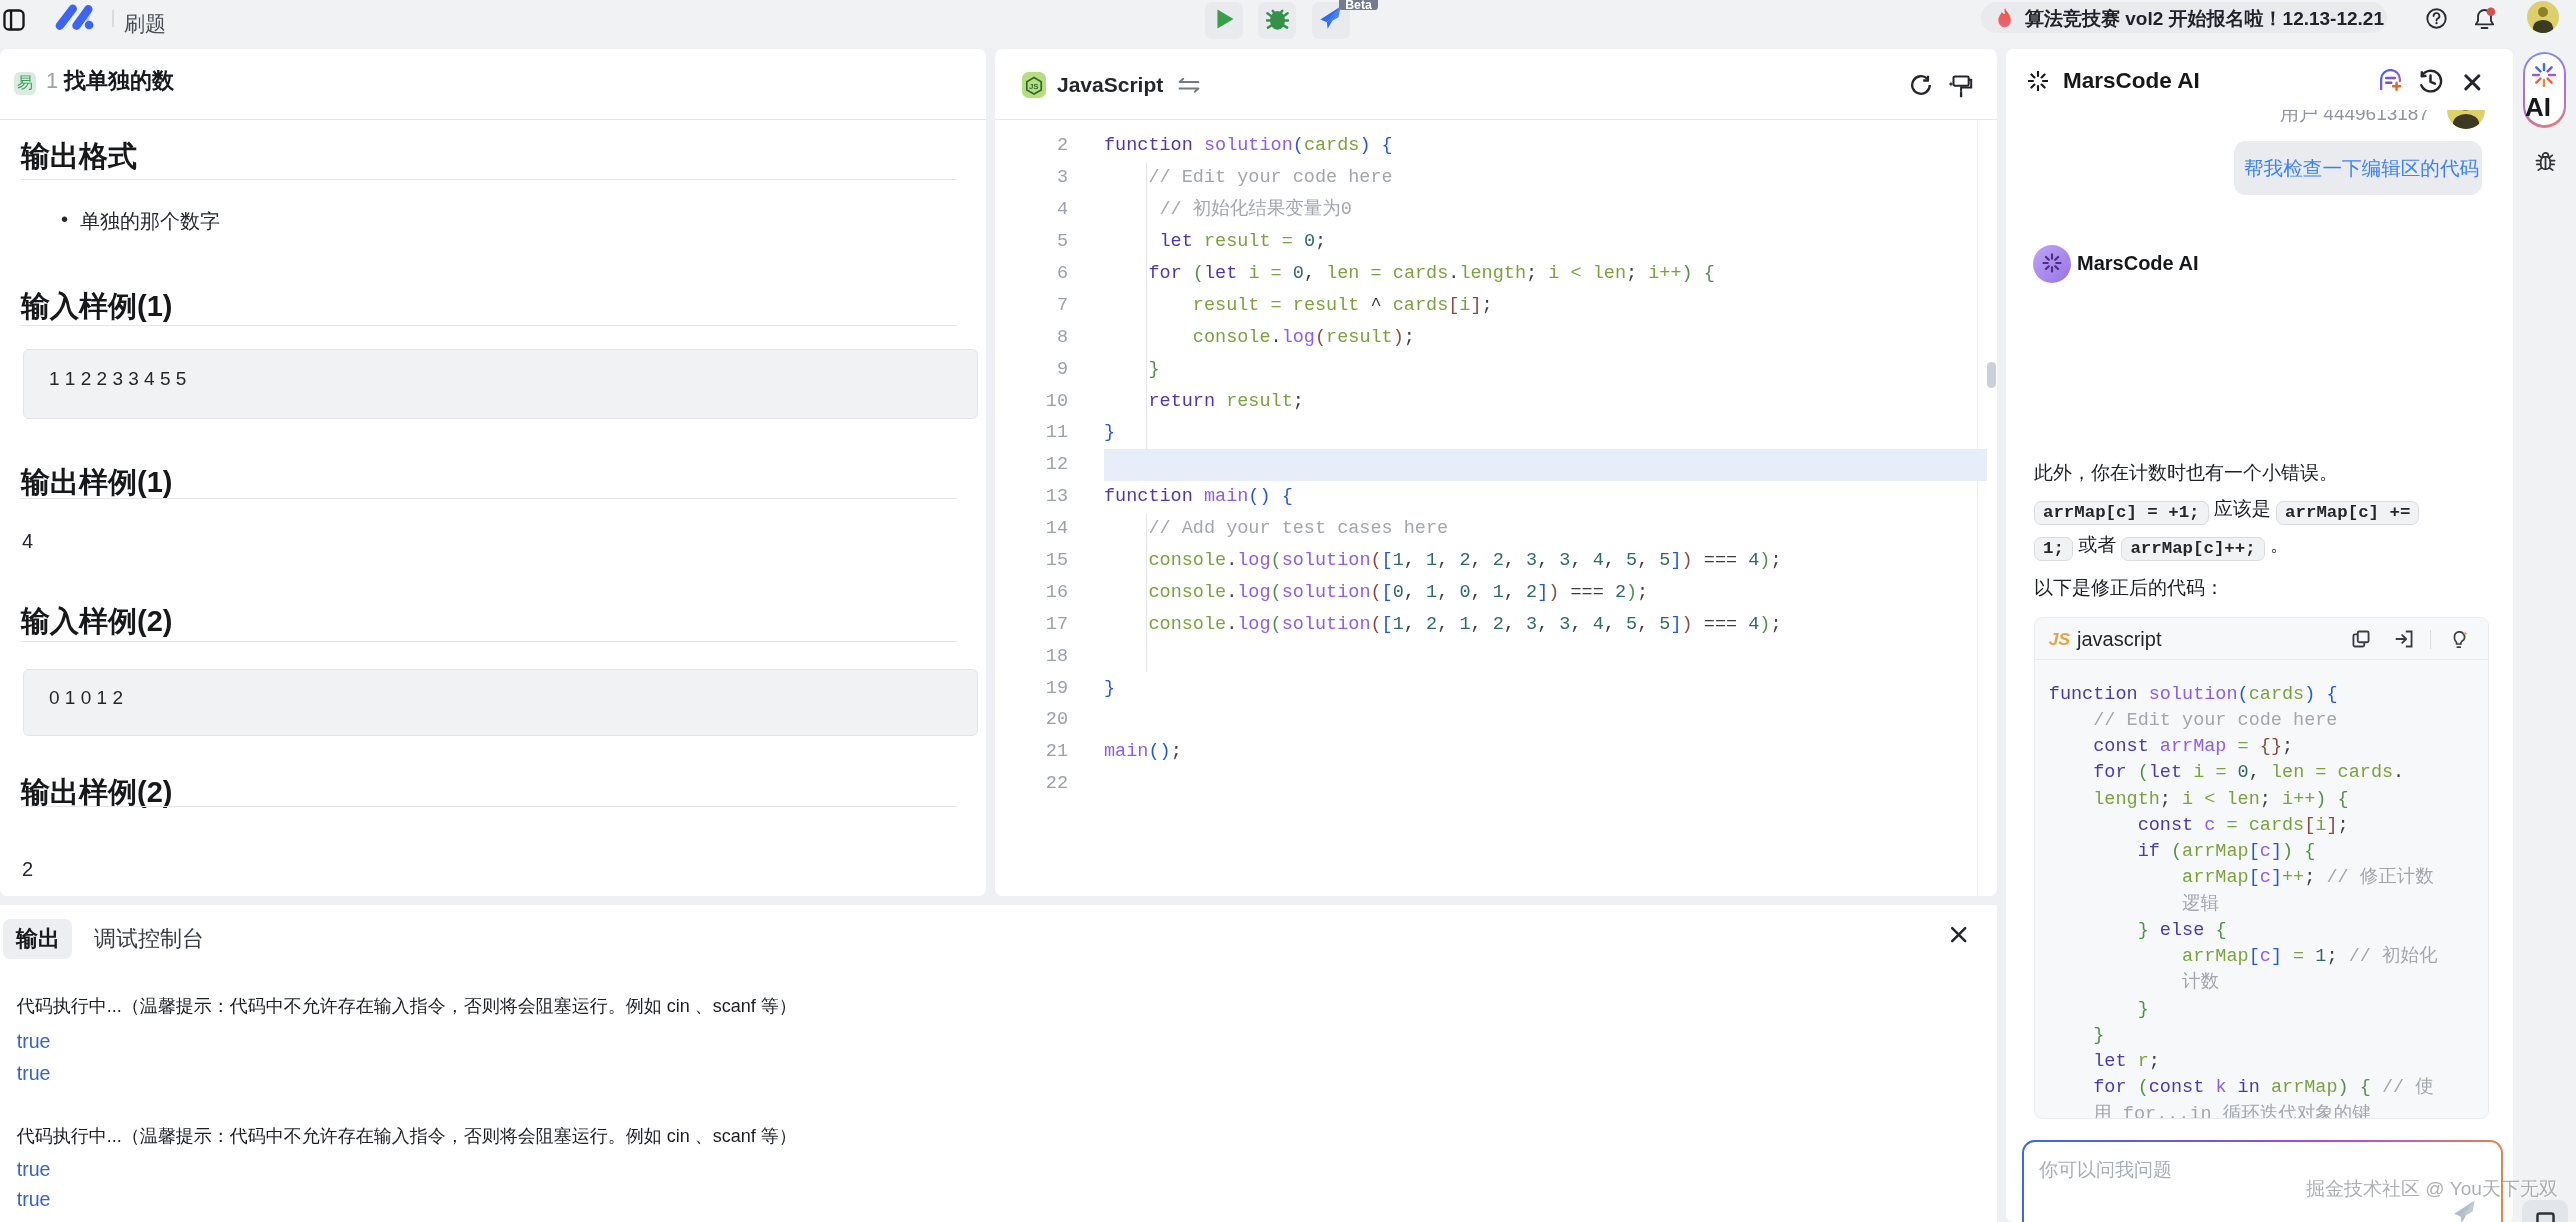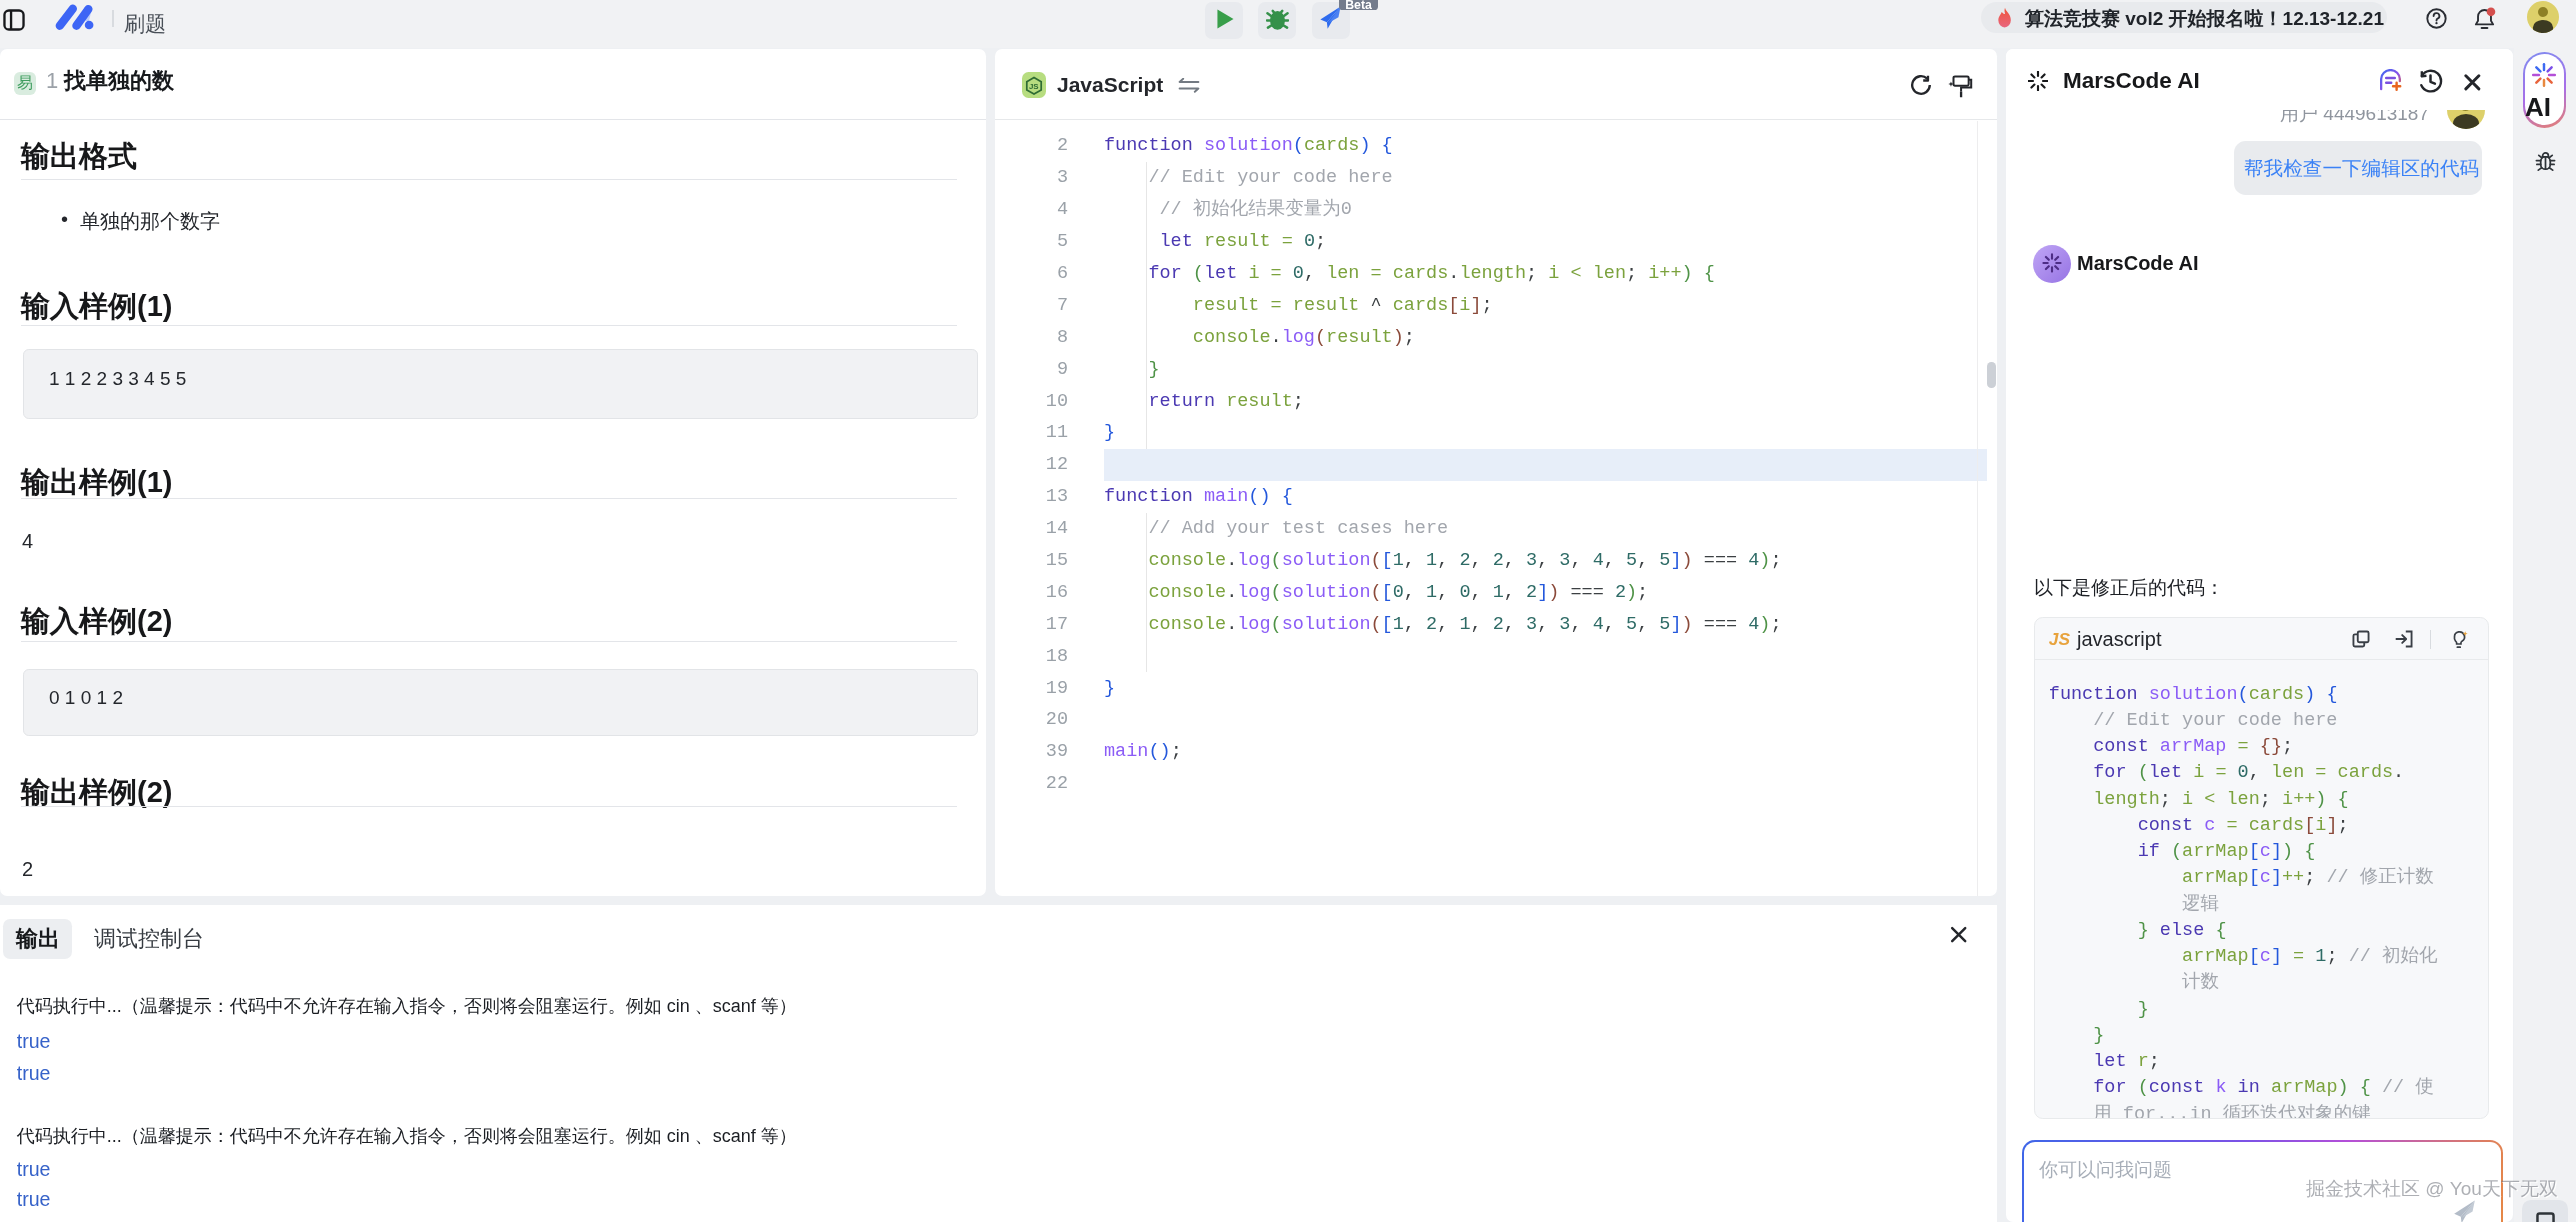--- a/index.html
+++ b/index.html
@@ -196,21 +196,21 @@
     <div class="lnum" style="left:30px;top:424px;">15</div>
     <div class="codeline" style="left:109px;top:424px;">    <span class="v">console</span><span class="p">.</span><span class="f">log</span><span class="g">(</span><span class="f">solution</span><span class="w">(</span><span class="b">[</span><span class="n">1</span><span class="p">,</span> <span class="n">1</span><span class="p">,</span> <span class="n">2</span><span class="p">,</span> <span class="n">2</span><span class="p">,</span> <span class="n">3</span><span class="p">,</span> <span class="n">3</span><span class="p">,</span> <span class="n">4</span><span class="p">,</span> <span class="n">5</span><span class="p">,</span> <span class="n">5</span><span class="b">]</span><span class="w">)</span> <span class="p">===</span> <span class="n">4</span><span class="g">)</span><span class="p">;</span></div>
     <div class="lnum" style="left:30px;top:456px;">16</div>
     <div class="codeline" style="left:109px;top:456px;">    <span class="v">console</span><span class="p">.</span><span class="f">log</span><span class="g">(</span><span class="f">solution</span><span class="w">(</span><span class="b">[</span><span class="n">0</span><span class="p">,</span> <span class="n">1</span><span class="p">,</span> <span class="n">0</span><span class="p">,</span> <span class="n">1</span><span class="p">,</span> <span class="n">2</span><span class="b">]</span><span class="w">)</span> <span class="p">===</span> <span class="n">2</span><span class="g">)</span><span class="p">;</span></div>
     <div class="lnum" style="left:30px;top:488px;">17</div>
     <div class="codeline" style="left:109px;top:488px;">    <span class="v">console</span><span class="p">.</span><span class="f">log</span><span class="g">(</span><span class="f">solution</span><span class="w">(</span><span class="b">[</span><span class="n">1</span><span class="p">,</span> <span class="n">2</span><span class="p">,</span> <span class="n">1</span><span class="p">,</span> <span class="n">2</span><span class="p">,</span> <span class="n">3</span><span class="p">,</span> <span class="n">3</span><span class="p">,</span> <span class="n">4</span><span class="p">,</span> <span class="n">5</span><span class="p">,</span> <span class="n">5</span><span class="b">]</span><span class="w">)</span> <span class="p">===</span> <span class="n">4</span><span class="g">)</span><span class="p">;</span></div>
     <div class="lnum" style="left:30px;top:520px;">18</div>
     <div class="lnum" style="left:30px;top:552px;">19</div>
     <div class="codeline" style="left:109px;top:552px;"><span class="b">}</span></div>
     <div class="lnum" style="left:30px;top:583px;">20</div>
-    <div class="lnum" style="left:30px;top:615px;">39</div>
+    <div class="lnum" style="left:30px;top:615px;">21</div>
     <div class="codeline" style="left:109px;top:615px;"><span class="f">main</span><span class="b">()</span><span class="p">;</span></div>
     <div class="lnum" style="left:30px;top:647px;">22</div>
     <div class="abs" style="left:992px;top:241px;width:8.7px;height:26px;background:#ccd0d6;border-radius:4.3px;"></div>
     <div class="abs" style="left:982px;top:0;width:0.7px;height:775px;background:#ededee;"></div>
   </div>
 </div>
 
 <div class="panel" style="left:2006px;top:49px;width:507px;height:1173px;overflow:hidden;">
 
   <div class="abs" style="left:441px;top:42px;width:38px;height:38px;border-radius:50%;background:#ddd06a;overflow:hidden;">
@@ -250,20 +250,21 @@
   <div class="abs" style="left:228px;top:92px;width:248px;height:54px;background:#e9ebee;border-radius:11.6px;"></div>
   <div class="abs" style="left:238px;top:92px;height:54px;line-height:55px;font-size:19.6px;font-weight:500;color:#3b82f6;">帮我检查一下编辑区的代码</div>
 
   <div class="abs" style="left:27px;top:196px;width:38px;height:38px;border-radius:50%;background:linear-gradient(135deg,#c0a6f5,#9673e4);"></div>
   <svg class="abs" style="left:36px;top:204px;" width="20" height="20" viewBox="0 0 28 28" stroke="#4d2d85" stroke-width="3" stroke-linecap="round">
     <path d="M14 2 V8 M22.5 5.5 L18.5 9.5 M26 14 H20 M22.5 22.5 L18.5 18.5 M14 26 V20 M5.5 22.5 L9.5 18.5 M2 14 H8 M5.5 5.5 L9.5 9.5"></path>
   </svg>
   <div class="abs" style="left:71px;top:201px;height:26px;line-height:26px;font-size:20px;font-weight:600;color:#17181a;">MarsCode AI</div>
 
 
+  <div class="abs aichat" style="left:28px;top:406px;width:507px;line-height:36px;">此外，你在计数时也有一个小错误。<br><span class="chip">arrMap[c] = +1;</span> 应该是 <span class="chip">arrMap[c] +=</span><br><span class="chip">1;</span> 或者 <span class="chip">arrMap[c]++;</span> 。</div>
 
   <div class="abs aichat" style="left:28px;top:522px;">以下是修正后的代码：</div>
 
   <div class="abs" style="left:28px;top:568px;width:455px;height:502px;background:#f7f8fa;border:1.4px solid #e8eaec;border-radius:8.7px;overflow:hidden;">
     <div class="abs" style="left:0;top:0;width:455px;height:42px;border-bottom:1.4px solid #e8eaec;">
       <div class="abs" style="left:13.8px;top:0;height:42px;line-height:42px;font-size:17.4px;font-weight:700;font-style:italic;color:#e8a33d;">JS</div>
       <div class="abs" style="left:42px;top:0;height:42px;line-height:42px;font-size:20px;color:#24262b;">javascript</div>
       <svg class="abs" style="left:317px;top:12.3px;" width="18" height="18" viewBox="0 0 25 25" fill="none" stroke="#3a3f46" stroke-width="2.6">
         <rect x="8" y="2" width="15" height="15" rx="2"></rect>
         <path d="M17 17 V21 a2 2 0 0 1 -2 2 H4 a2 2 0 0 1 -2 -2 V8 a2 2 0 0 1 2 -2 H8"></path>

